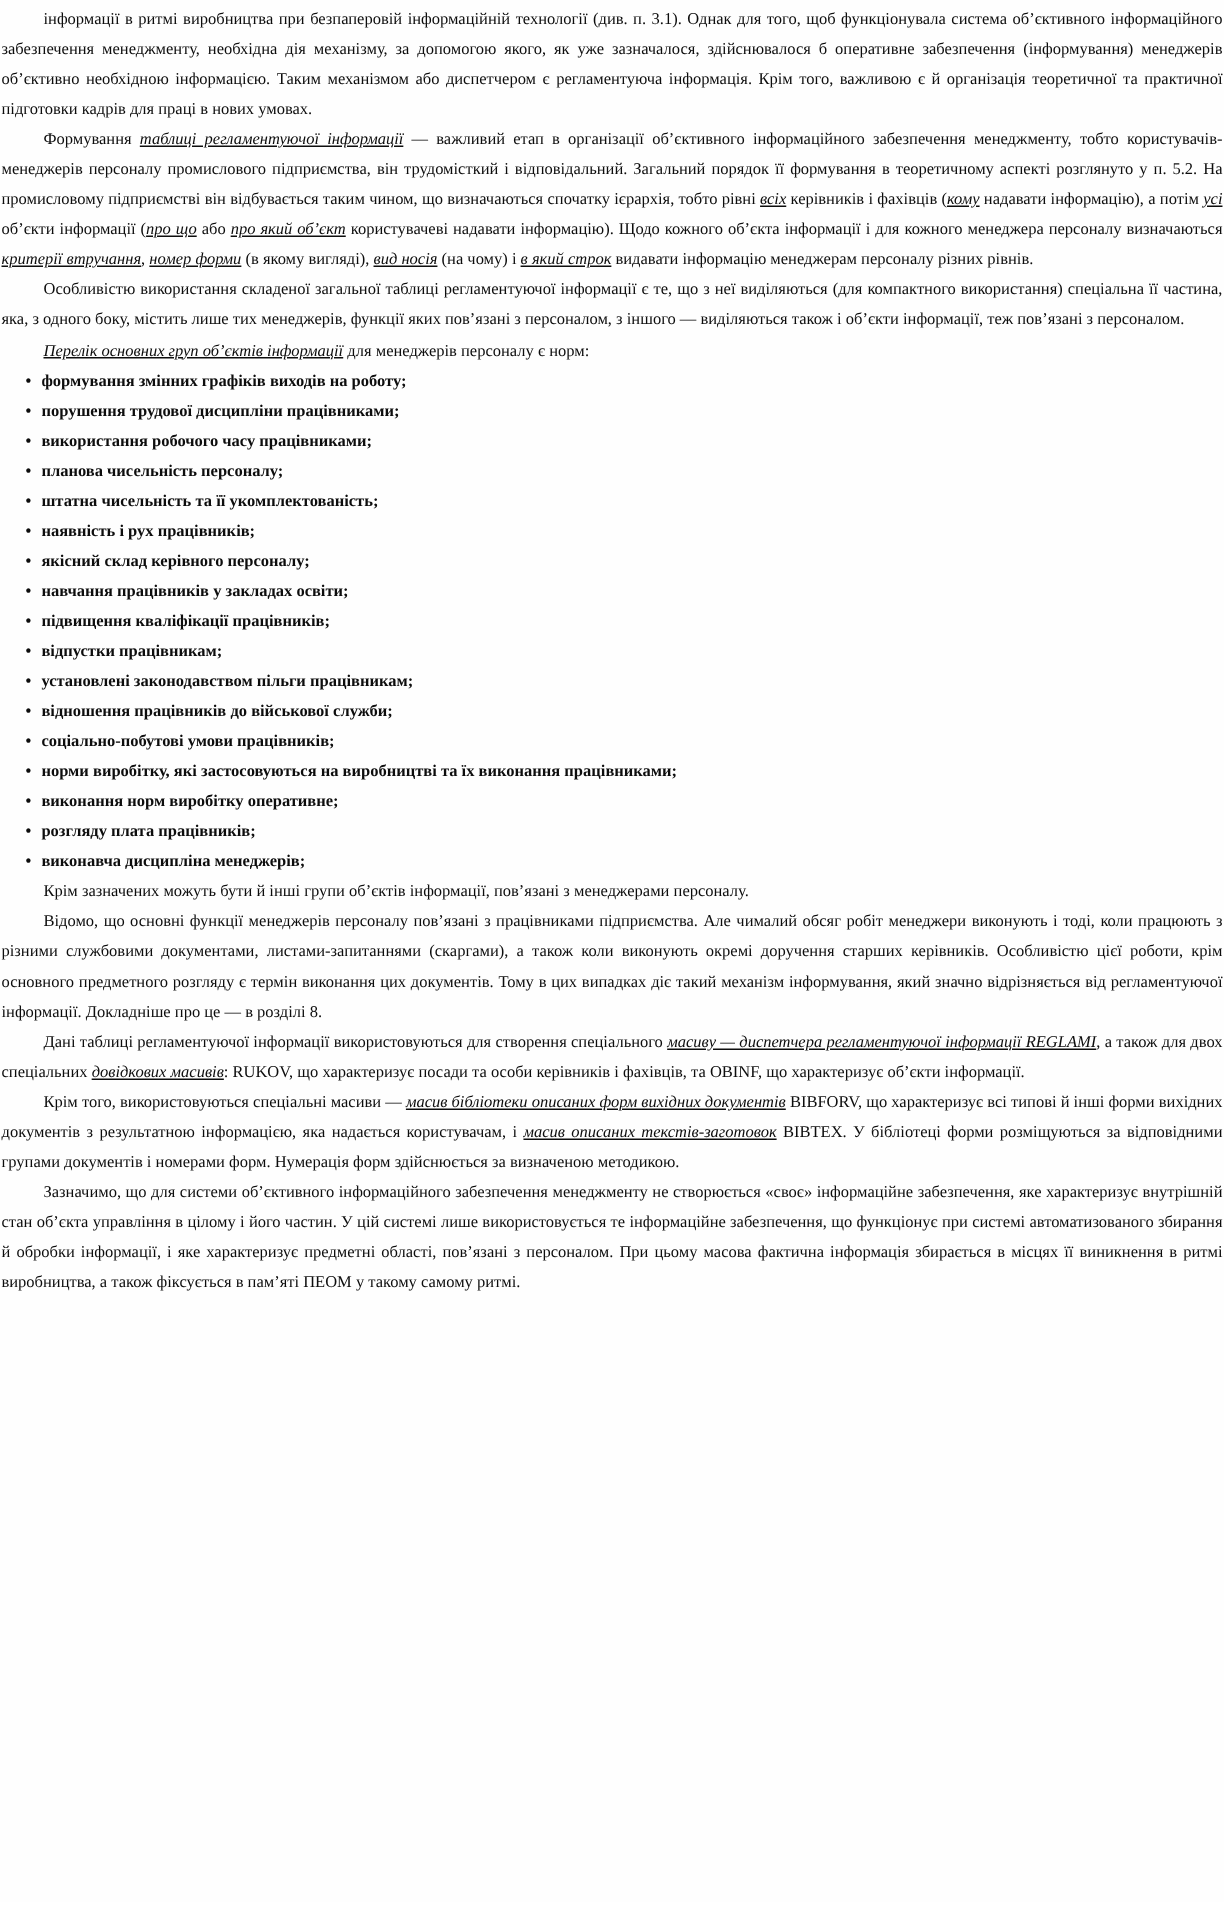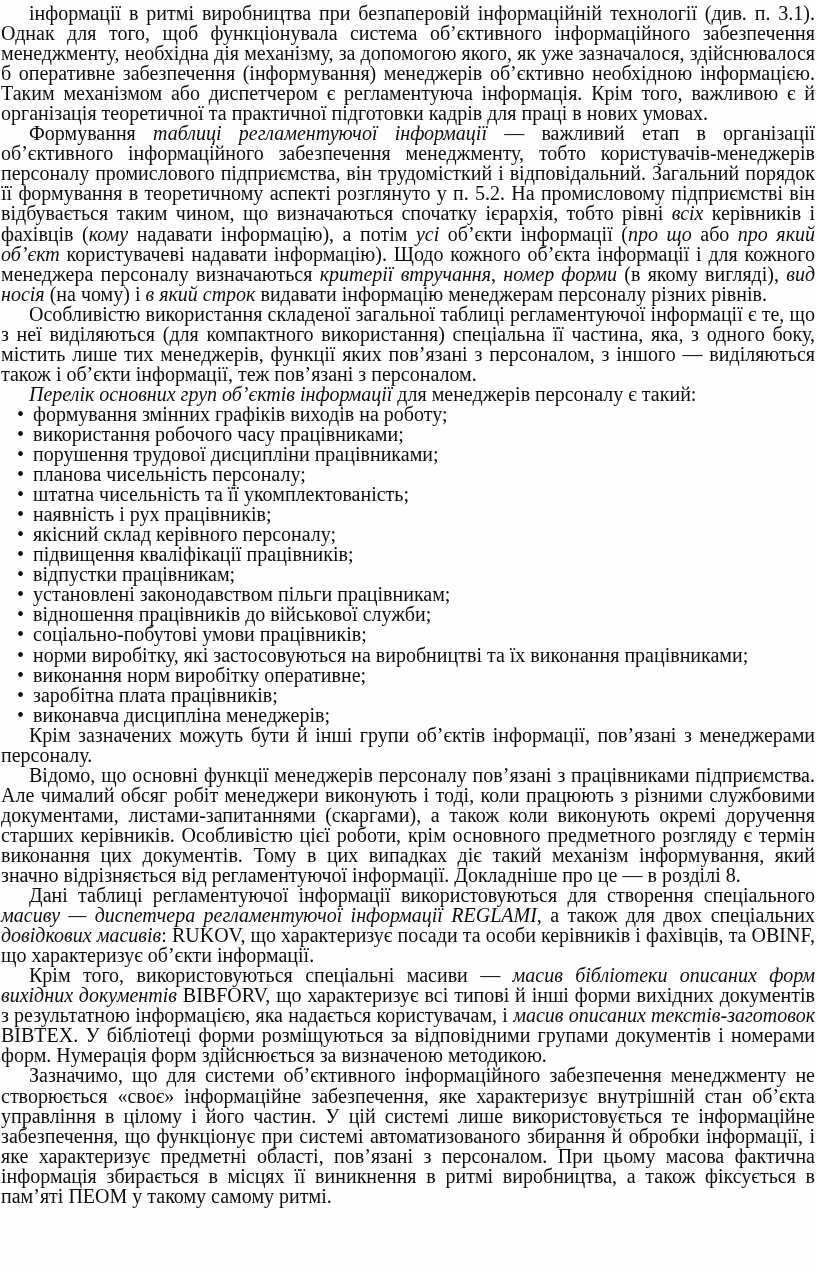--- a/index.html
+++ b/index.html
@@ -3,55 +3,56 @@
 <meta charset="utf-8">
 <style>
   html,body{margin:0;padding:0;background:#ffffff;}
   .page{
     width:816px;
     height:1268px;
     box-sizing:border-box;
     background:#fefefe;
     color:#0d0d0d;
     font-family:"Liberation Serif","DejaVu Serif",serif;
-    font-size:20px;
+    font-size:11px;
     line-height:20.05px;
     text-align:justify;
     overflow:hidden;
     padding:3px 1px 0 1px;
   }
   .para{margin:0;text-indent:28px;}
-  .li{margin:0;text-indent:16px;}
-  .it{font-style:italic;}
+  .li{margin:0;text-indent:16px;font-weight:bold;}
+  .it{font-style:italic;text-decoration:underline;}
   .bullet{letter-spacing:2px;}
 </style>
 </head>
 <body>
 
 <main class="page">
   <article id="doc">
       <p class="para"><span>інформації в ритмі виробництва при безпаперовій інформаційній технології (див. п. 3.1). Однак для того, щоб функціонувала система об’єктивного інформаційного забезпечення менеджменту, необхідна дія механізму, за допомогою якого, як уже зазначалося, здійснювалося б оперативне забезпечення (інформування) менеджерів об’єктивно необхідною інформацією. Таким механізмом або диспетчером є регламентуюча інформація. Крім того, важливою є й організація теоретичної та практичної підготовки кадрів для праці в нових умовах.</span></p>
       <p class="para"><span>Формування </span><span class="it">таблиці регламентуючої інформації</span><span> — важливий етап в організації об’єктивного інформаційного забезпечення менеджменту, тобто користувачів-менеджерів персоналу промислового підприємства, він трудомісткий і відповідальний. Загальний порядок її формування в теоретичному аспекті розглянуто у п. 5.2. На промисловому підприємстві він відбувається таким чином, що визначаються спочатку ієрархія, тобто рівні </span><span class="it">всіх</span><span> керівників і фахівців (</span><span class="it">кому</span><span> надавати інформацію), а потім </span><span class="it">усі</span><span> об’єкти інформації (</span><span class="it">про що</span><span> або </span><span class="it">про який об’єкт</span><span> користувачеві надавати інформацію). Щодо кожного об’єкта інформації і для кожного менеджера персоналу визначаються </span><span class="it">критерії втручання</span><span>, </span><span class="it">номер форми</span><span> (в якому вигляді), </span><span class="it">вид носія</span><span> (на чому) і </span><span class="it">в який строк</span><span> видавати інформацію менеджерам персоналу різних рівнів.</span></p>
       <p class="para"><span>Особливістю використання складеної загальної таблиці регламентуючої інформації є те, що з неї виділяються (для компактного використання) спеціальна її частина, яка, з одного боку, містить лише тих менеджерів, функції яких пов’язані з персоналом, з іншого — виділяються також і об’єкти інформації, теж пов’язані з персоналом.</span></p>
-      <p class="para"><span class="it">Перелік основних груп об’єктів інформації</span><span> для менеджерів персоналу є такий:</span></p>
+      <p class="para"><span class="it">Перелік основних груп об’єктів інформації</span><span> для менеджерів персоналу є норм:</span></p>
       <p class="li"><span class="bullet">• </span><span>формування змінних графіків виходів на роботу;</span></p>
+      <p class="li"><span class="bullet">• </span><span>порушення трудової дисципліни працівниками;</span></p>
       <p class="li"><span class="bullet">• </span><span>використання робочого часу працівниками;</span></p>
-      <p class="li"><span class="bullet">• </span><span>порушення трудової дисципліни працівниками;</span></p>
       <p class="li"><span class="bullet">• </span><span>планова чисельність персоналу;</span></p>
       <p class="li"><span class="bullet">• </span><span>штатна чисельність та її укомплектованість;</span></p>
       <p class="li"><span class="bullet">• </span><span>наявність і рух працівників;</span></p>
       <p class="li"><span class="bullet">• </span><span>якісний склад керівного персоналу;</span></p>
+      <p class="li"><span class="bullet">• </span><span>навчання працівників у закладах освіти;</span></p>
       <p class="li"><span class="bullet">• </span><span>підвищення кваліфікації працівників;</span></p>
       <p class="li"><span class="bullet">• </span><span>відпустки працівникам;</span></p>
       <p class="li"><span class="bullet">• </span><span>установлені законодавством пільги працівникам;</span></p>
       <p class="li"><span class="bullet">• </span><span>відношення працівників до військової служби;</span></p>
       <p class="li"><span class="bullet">• </span><span>соціально-побутові умови працівників;</span></p>
       <p class="li"><span class="bullet">• </span><span>норми виробітку, які застосовуються на виробництві та їх виконання працівниками;</span></p>
       <p class="li"><span class="bullet">• </span><span>виконання норм виробітку оперативне;</span></p>
-      <p class="li"><span class="bullet">• </span><span>заробітна плата працівників;</span></p>
+      <p class="li"><span class="bullet">• </span><span>розгляду плата працівників;</span></p>
       <p class="li"><span class="bullet">• </span><span>виконавча дисципліна менеджерів;</span></p>
       <p class="para"><span>Крім зазначених можуть бути й інші групи об’єктів інформації, пов’язані з менеджерами персоналу.</span></p>
       <p class="para"><span>Відомо, що основні функції менеджерів персоналу пов’язані з працівниками підприємства. Але чималий обсяг робіт менеджери виконують і тоді, коли працюють з різними службовими документами, листами-запитаннями (скаргами), а також коли виконують окремі доручення старших керівників. Особливістю цієї роботи, крім основного предметного розгляду є термін виконання цих документів. Тому в цих випадках діє такий механізм інформування, який значно відрізняється від регламентуючої інформації. Докладніше про це — в розділі 8.</span></p>
       <p class="para"><span>Дані таблиці регламентуючої інформації використовуються для створення спеціального </span><span class="it">масиву — диспетчера регламентуючої інформації REGLAMI</span><span>, а також для двох спеціальних </span><span class="it">довідкових масивів</span><span>: RUKOV, що характеризує посади та особи керівників і фахівців, та OBINF, що характеризує об’єкти інформації.</span></p>
       <p class="para"><span>Крім того, використовуються спеціальні масиви — </span><span class="it">масив бібліотеки описаних форм вихідних документів</span><span> BIBFORV, що характеризує всі типові й інші форми вихідних документів з результатною інформацією, яка надається користувачам, і </span><span class="it">масив описаних текстів-заготовок</span><span> BIBTEX. У бібліотеці форми розміщуються за відповідними групами документів і номерами форм. Нумерація форм здійснюється за визначеною методикою.</span></p>
       <p class="para"><span>Зазначимо, що для системи об’єктивного інформаційного забезпечення менеджменту не створюється «своє» інформаційне забезпечення, яке характеризує внутрішній стан об’єкта управління в цілому і його частин. У цій системі лише використовується те інформаційне забезпечення, що функціонує при системі автоматизованого збирання й обробки інформації, і яке характеризує предметні області, пов’язані з персоналом. При цьому масова фактична інформація збирається в місцях її виникнення в ритмі виробництва, а також фіксується в пам’яті ПЕОМ у такому самому ритмі.</span></p>
     </article>
 </main>
 
 </body></html>

